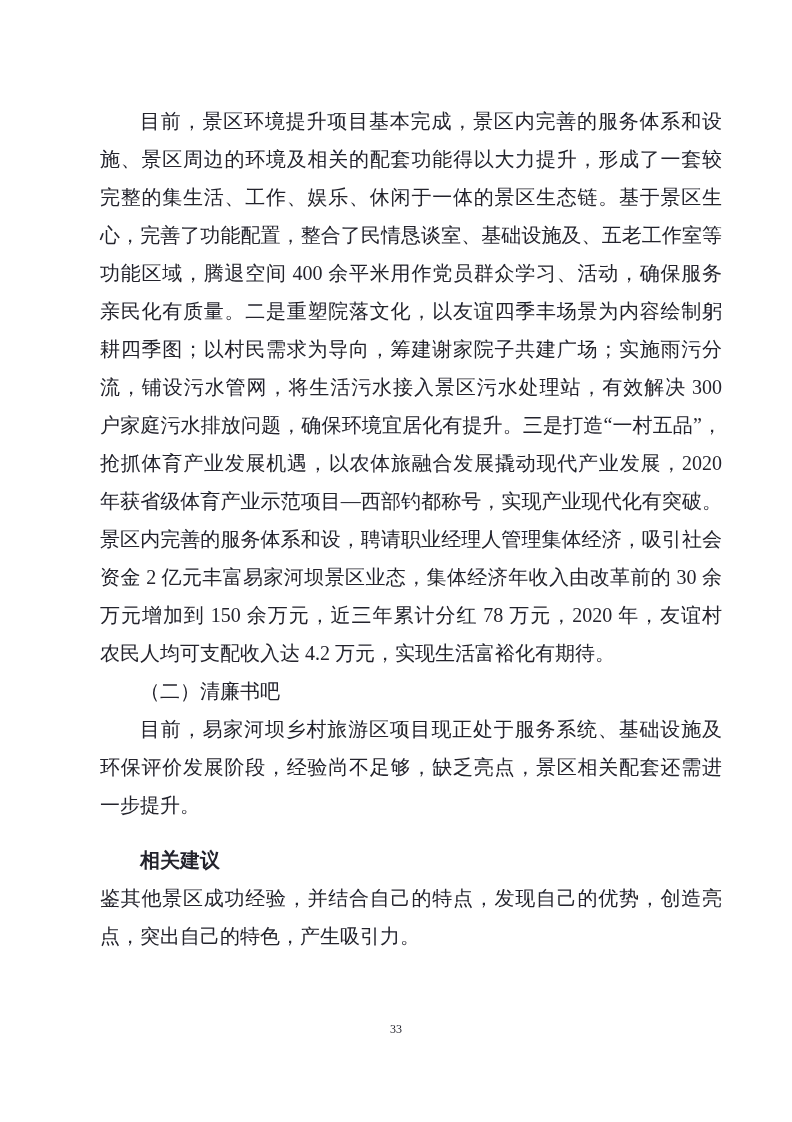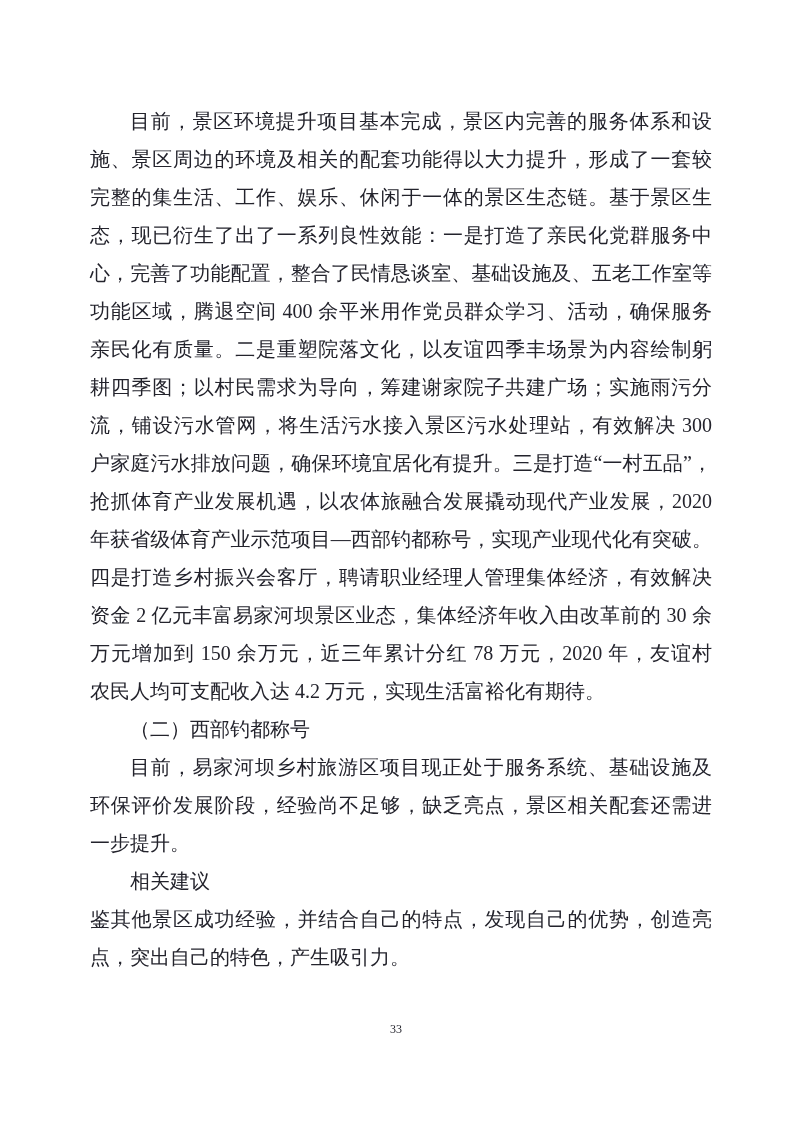--- a/index.html
+++ b/index.html
@@ -11,74 +11,74 @@
     position: relative;
     width: 792px;
     height: 1122px;
     background: #ffffff;
     overflow: hidden;
     font-family: "Liberation Serif", "DejaVu Serif", serif;
     color: #23232c;
   }
   .text-block {
     position: absolute;
-    left: 90px;
+    left: 100px;
     top: 102px;
     width: 622px;
   }
   .line {
     font-size: 20px;
     line-height: 38px;
     white-space: normal;
     text-align: justify;
     text-align-last: justify;
     text-justify: inter-character;
   }
   .line.end {
     text-align-last: left;
   }
   .line.indent {
     text-indent: 2em;
   }
   .line.bold {
-    font-weight: normal;
+    font-weight: bold;
+    margin-top: 17px;
   }
   .page-number {
     position: absolute;
     top: 1020px;
     left: 0;
     width: 100%;
     text-align: center;
     font-size: 12px;
     line-height: 18px;
     color: #23232c;
   }
 </style>
 </head>
 <body>
 
 <div class="page">
   <div class="text-block">
       <div class="line indent">目前，景区环境提升项目基本完成，景区内完善的服务体系和设</div>
       <div class="line">施、景区周边的环境及相关的配套功能得以大力提升，形成了一套较</div>
       <div class="line">完整的集生活、工作、娱乐、休闲于一体的景区生态链。基于景区生</div>
-      <div class="line">态，现已衍生了出了一系列良性效能：一是打造了亲民化党群服务中</div>
       <div class="line">心，完善了功能配置，整合了民情恳谈室、基础设施及、五老工作室等</div>
       <div class="line">功能区域，腾退空间 400 余平米用作党员群众学习、活动，确保服务</div>
       <div class="line">亲民化有质量。二是重塑院落文化，以友谊四季丰场景为内容绘制躬</div>
       <div class="line">耕四季图；以村民需求为导向，筹建谢家院子共建广场；实施雨污分</div>
       <div class="line">流，铺设污水管网，将生活污水接入景区污水处理站，有效解决 300</div>
       <div class="line">户家庭污水排放问题，确保环境宜居化有提升。三是打造“一村五品”，</div>
       <div class="line">抢抓体育产业发展机遇，以农体旅融合发展撬动现代产业发展，2020</div>
       <div class="line">年获省级体育产业示范项目—西部钓都称号，实现产业现代化有突破。</div>
-      <div class="line">四是打造乡村振兴会客厅，聘请职业经理人管理集体经济，有效解决</div>
+      <div class="line">景区内完善的服务体系和设，聘请职业经理人管理集体经济，吸引社会</div>
       <div class="line">资金 2 亿元丰富易家河坝景区业态，集体经济年收入由改革前的 30 余</div>
       <div class="line">万元增加到 150 余万元，近三年累计分红 78 万元，2020 年，友谊村</div>
       <div class="line end">农民人均可支配收入达 4.2 万元，实现生活富裕化有期待。</div>
-      <div class="line indent end">（二）西部钓都称号</div>
+      <div class="line indent end">（二）清廉书吧</div>
       <div class="line indent">目前，易家河坝乡村旅游区项目现正处于服务系统、基础设施及</div>
       <div class="line">环保评价发展阶段，经验尚不足够，缺乏亮点，景区相关配套还需进</div>
       <div class="line end">一步提升。</div>
       <div class="line indent bold end">相关建议</div>
       <div class="line">鉴其他景区成功经验，并结合自己的特点，发现自己的优势，创造亮</div>
       <div class="line end">点，突出自己的特色，产生吸引力。</div>
     </div>
   <div class="page-number">33</div>
 </div>
 

